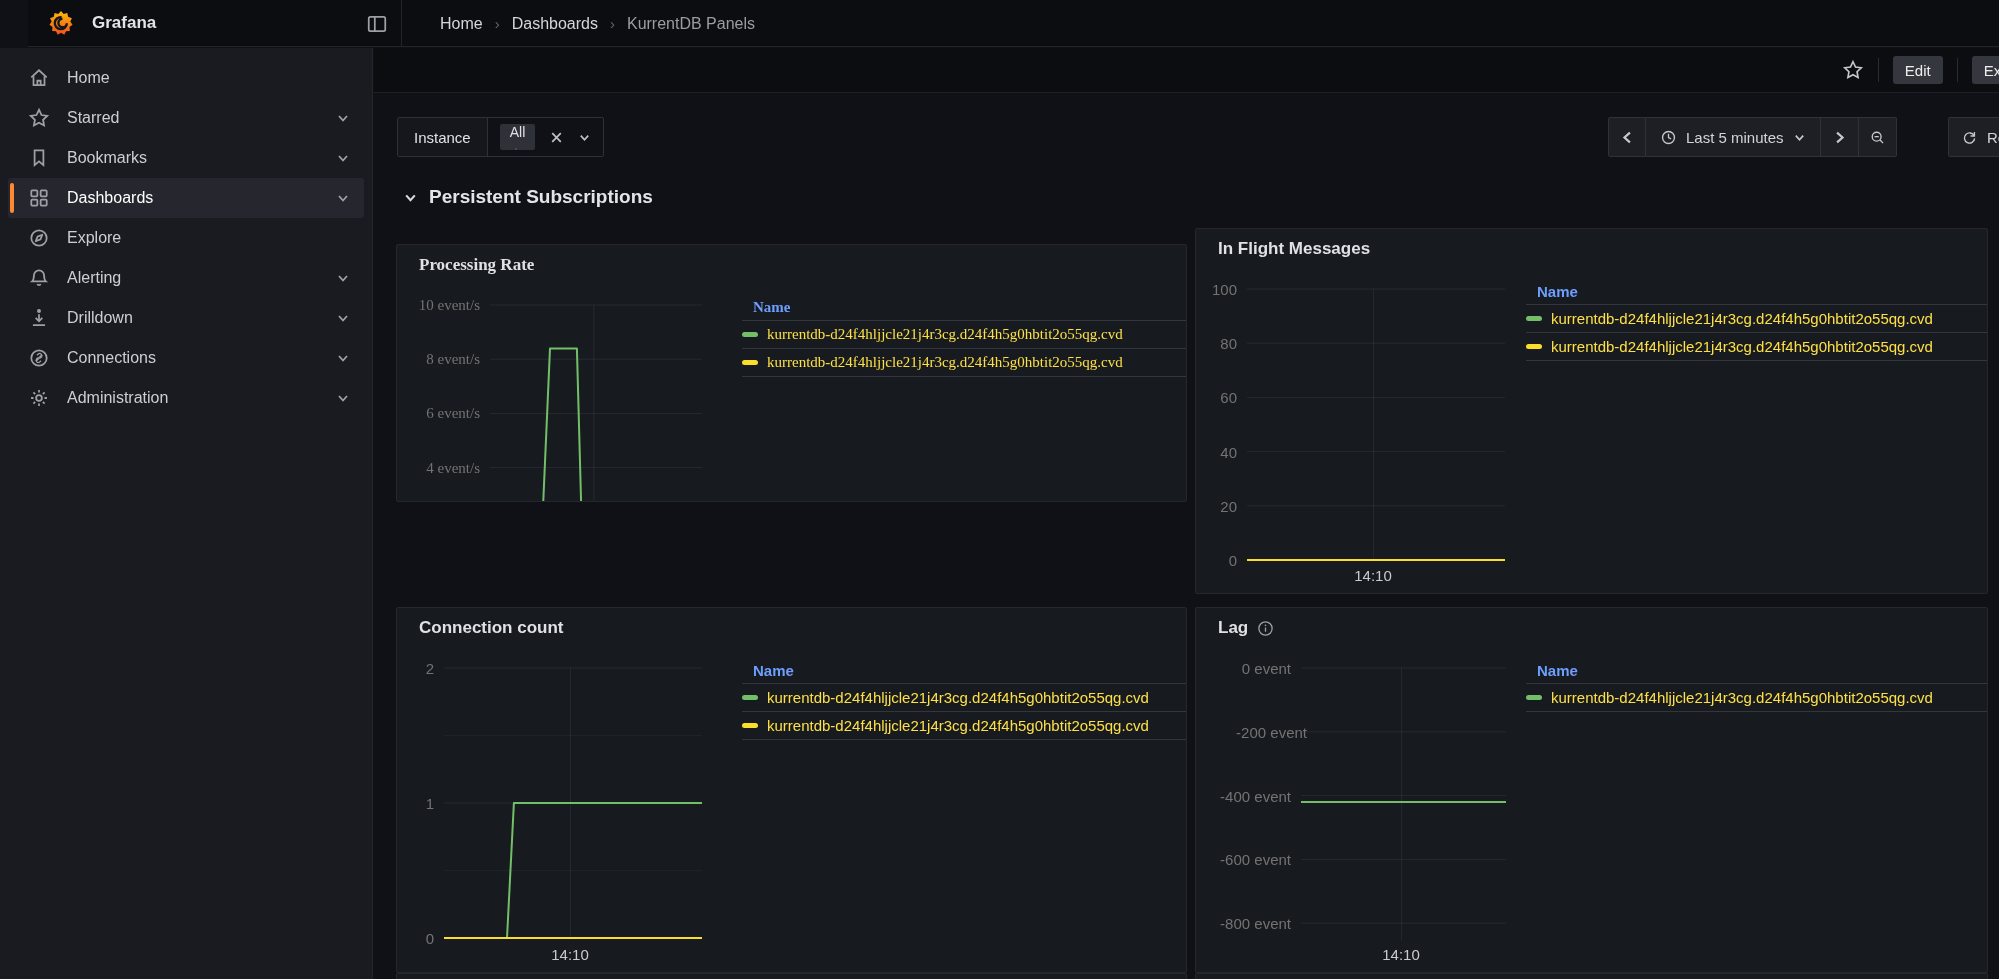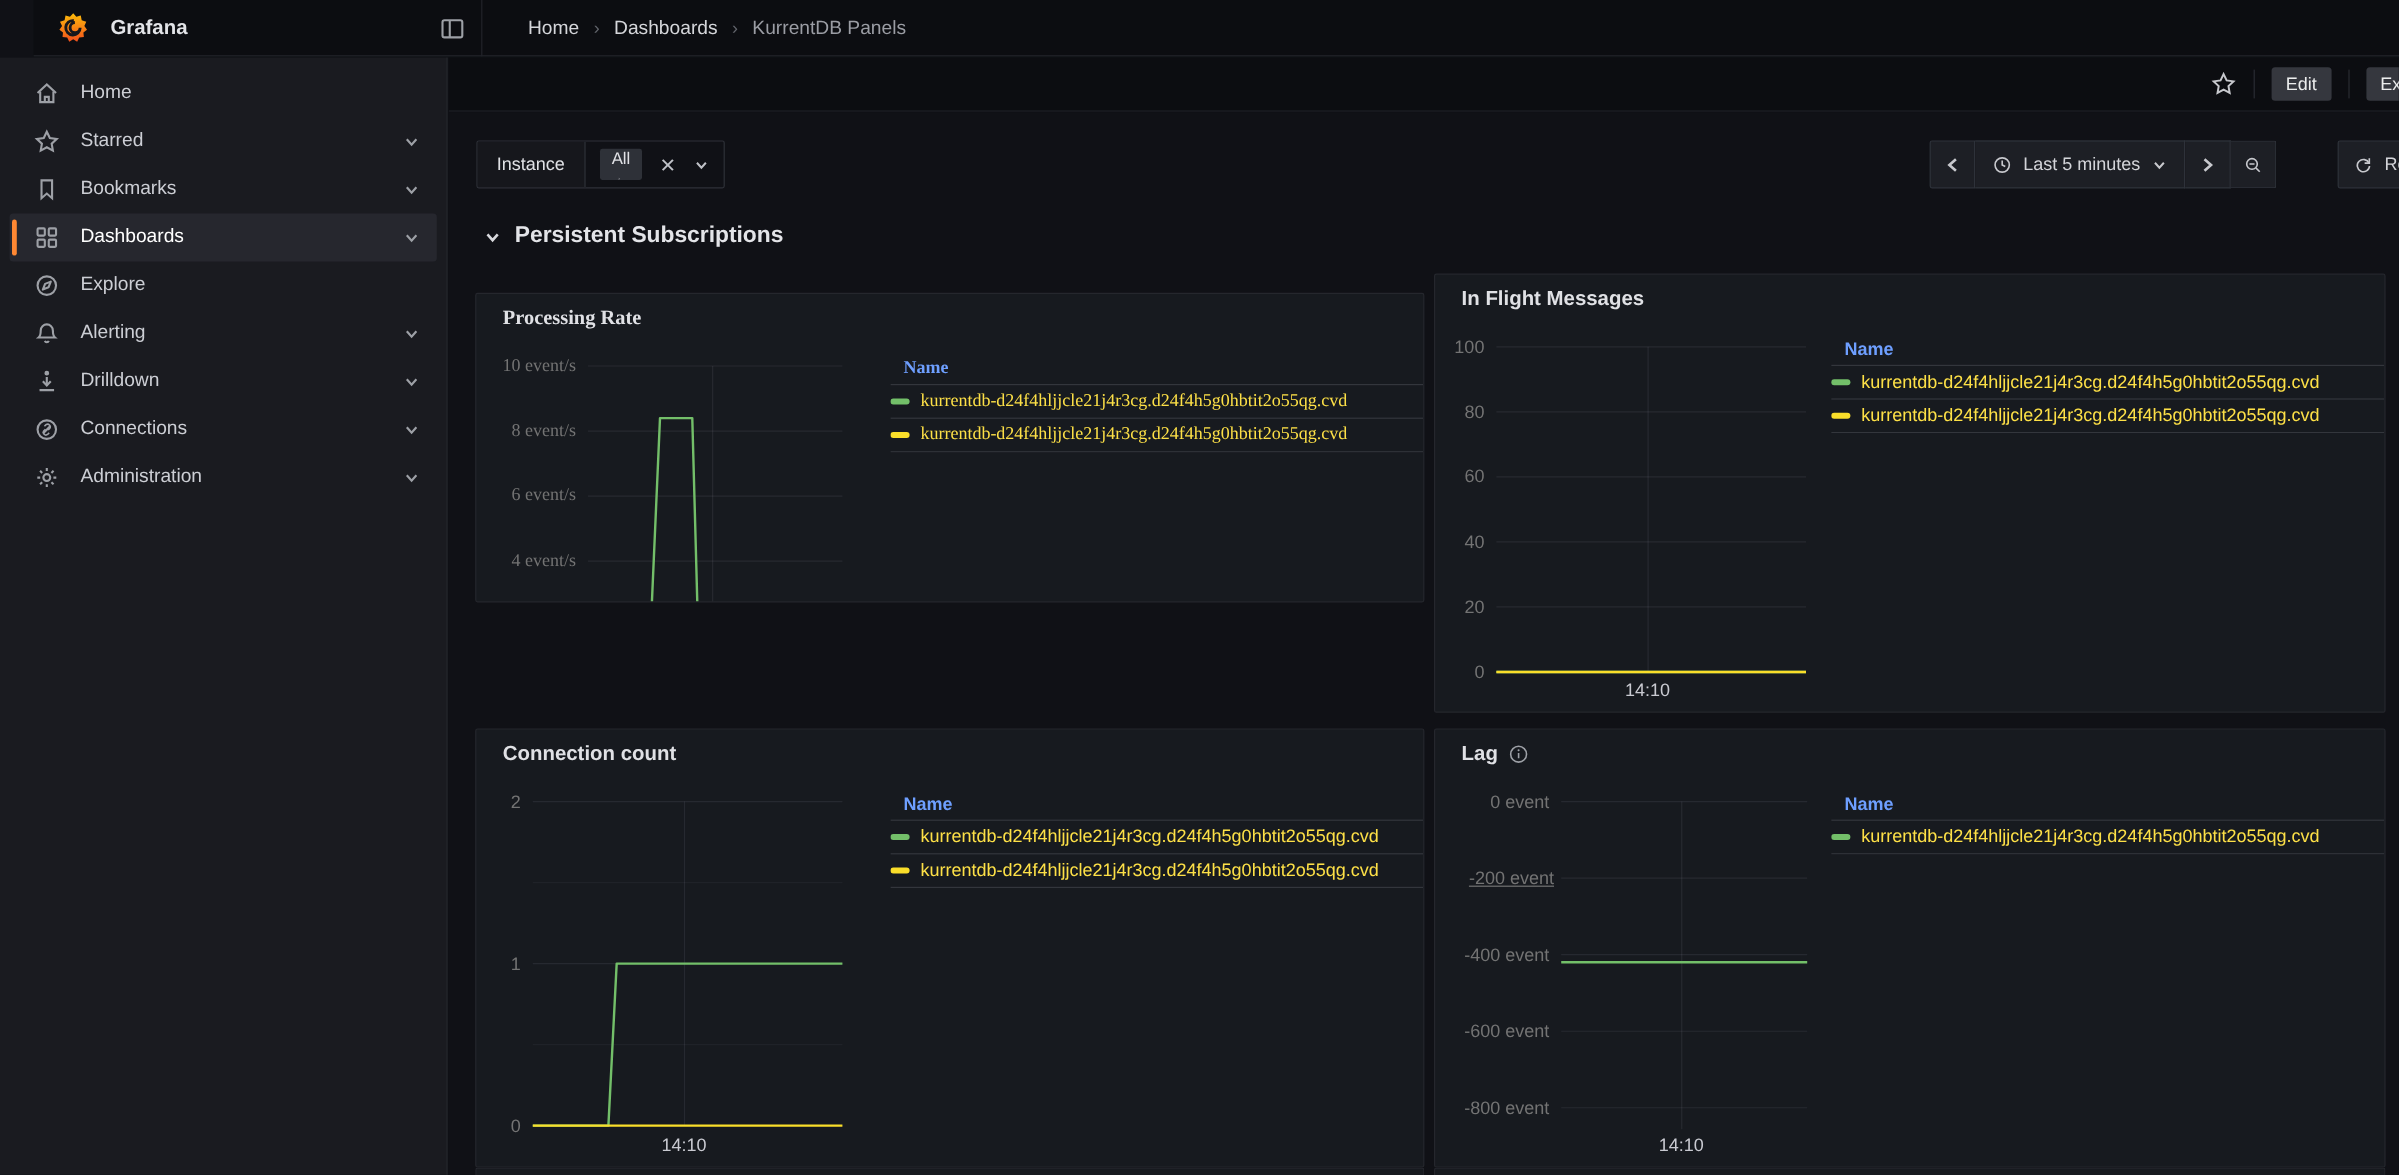--- a/index.html
+++ b/index.html
@@ -398,21 +398,21 @@
   <div class="panel" style="left:821px; top:513px; width:793px; height:366px;">
     <div class="panel-title">
       <span>Lag</span>
       <svg class="info-icon" viewBox="0 0 18 18" fill="none" stroke="currentColor" stroke-width="1.4">
         <circle cx="9" cy="9" r="7"></circle>
           <line x1="9" y1="8" x2="9" y2="12.5"></line>
           <circle cx="9" cy="5.6" r="0.9" fill="currentColor" stroke="none"></circle>
       </svg>
     </div>
     <span class="ytick" style="left:0; top:52px;  width:95px;">0 event</span>
-    <span class="ytick" style="left:4px; top:116px; width:95px;text-decoration:underline;">-200 event</span>
+    <span class="ytick" style="left:16px; top:116px; width:95px;">-200 event</span>
     <span class="ytick" style="left:0; top:180px; width:95px;">-400 event</span>
     <span class="ytick" style="left:0; top:243px; width:95px;">-600 event</span>
     <span class="ytick" style="left:0; top:307px; width:95px;">-800 event</span>
     <svg class="plot" style="left:105px; top:60px;" width="205" height="273" viewBox="0 0 205 273">
         <line x1="0" y1="0" x2="205" y2="0" stroke="rgba(204,204,220,0.09)" stroke-width="1"></line>
         <line x1="0" y1="63.78504672897196" x2="205" y2="63.78504672897196" stroke="rgba(204,204,220,0.09)" stroke-width="1"></line>
         <line x1="0" y1="127.57009345794393" x2="205" y2="127.57009345794393" stroke="rgba(204,204,220,0.09)" stroke-width="1"></line>
         <line x1="0" y1="191.3551401869159" x2="205" y2="191.3551401869159" stroke="rgba(204,204,220,0.09)" stroke-width="1"></line>
         <line x1="0" y1="255.14018691588785" x2="205" y2="255.14018691588785" stroke="rgba(204,204,220,0.09)" stroke-width="1"></line>
         <line x1="100.45" y1="0" x2="100.45" y2="273" stroke="rgba(204,204,220,0.09)" stroke-width="1"></line>

